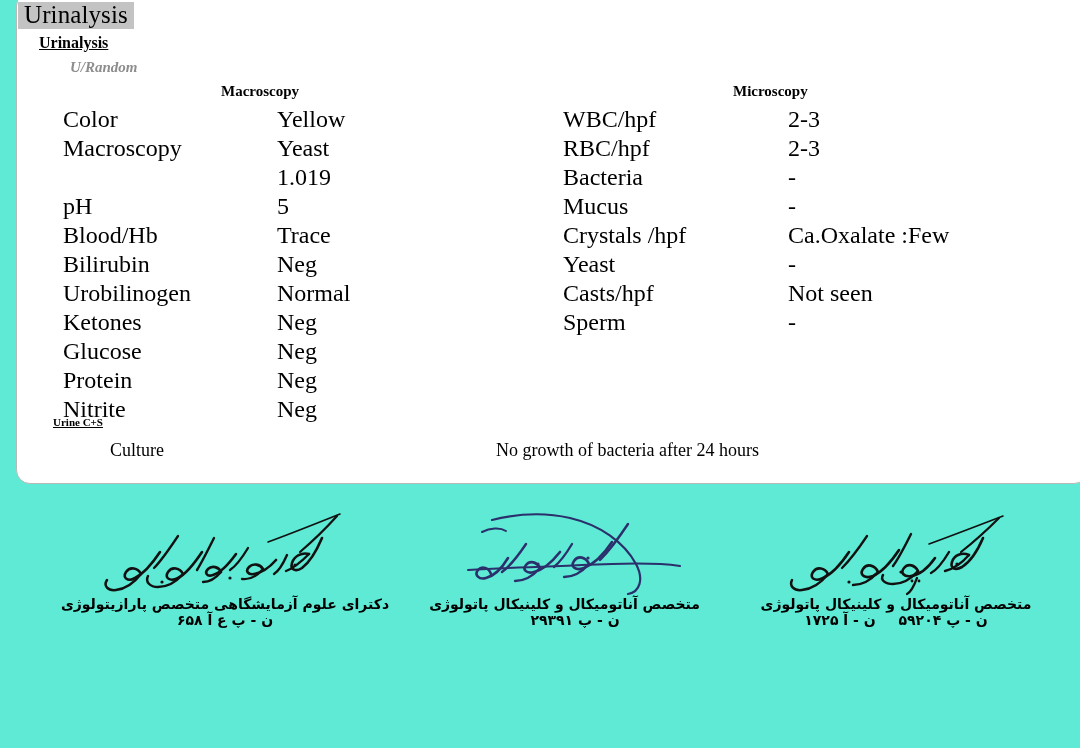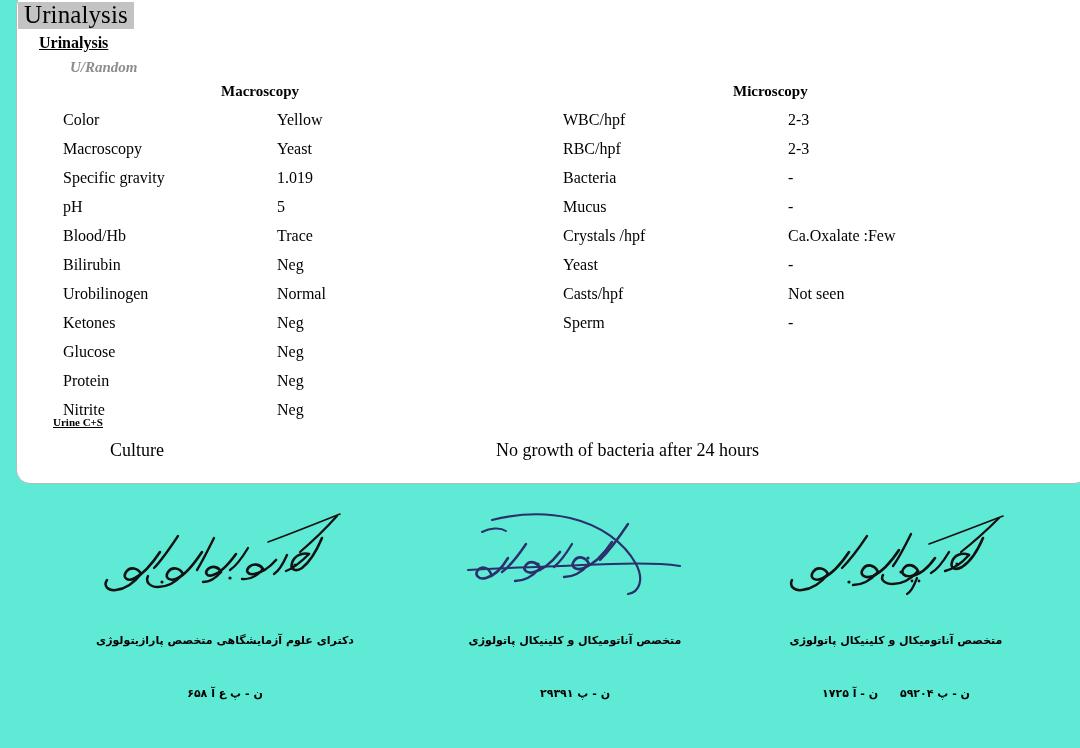--- a/index.html
+++ b/index.html
@@ -59,21 +59,21 @@
   .col-header {
     position: absolute;
     font-size: 15px;
     font-weight: bold;
     white-space: nowrap;
   }
 
   
   .results {
     position: absolute;
-    font-size: 16px;
+    font-size: 24px;
   }
   .res-row {
     position: relative;
     height: 29px;
     line-height: 29px;
     white-space: nowrap;
   }
   .res-name {
     position: absolute;
     left: 0; top: 0;
@@ -101,26 +101,25 @@
     text-align: center;
     direction: rtl;
   }
   .sig-mark {
     display: block;
     margin: 0 auto;
   }
   .sig-line {
     font-family: "DejaVu Sans", "Liberation Sans", sans-serif;
     font-weight: bold;
-    font-size: 11px;
+    font-size: 14px;
     line-height: 16px;
     color: #000;
     white-space: nowrap;
     direction: rtl;
-    margin-top: 37px;
   }
   .sig-line.ids { letter-spacing: .3px; }
   .sig-ids-pair { display: inline-block; }
   .sig-ids-pair span { margin: 0 9px; }
 </style>
 </head>
 <body>
 
 <div id="page">
 
@@ -139,21 +138,20 @@
     <div class="results macro" id="macro-list" style="left:46px; top:112px; width:420px;">
         <div class="res-row">
           <span class="res-name">Color</span>
           <span class="res-value">Yellow</span>
         </div>
         <div class="res-row">
           <span class="res-name">Macroscopy</span>
           <span class="res-value">Yeast</span>
         </div>
         <div class="res-row">
-          <span class="res-name">Specific gravity</span>
           <span class="res-value">1.019</span>
         </div>
         <div class="res-row">
           <span class="res-name">pH</span>
           <span class="res-value">5</span>
         </div>
         <div class="res-row">
           <span class="res-name">Blood/Hb</span>
           <span class="res-value">Trace</span>
         </div>

